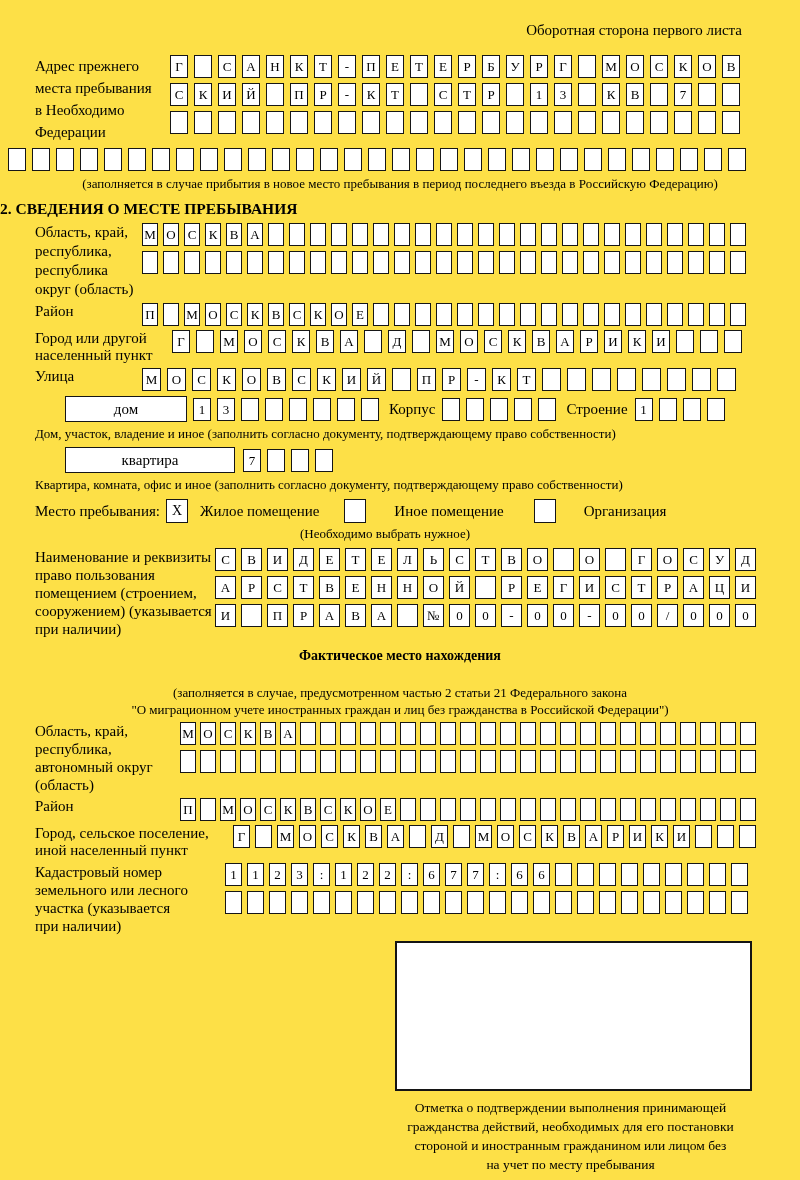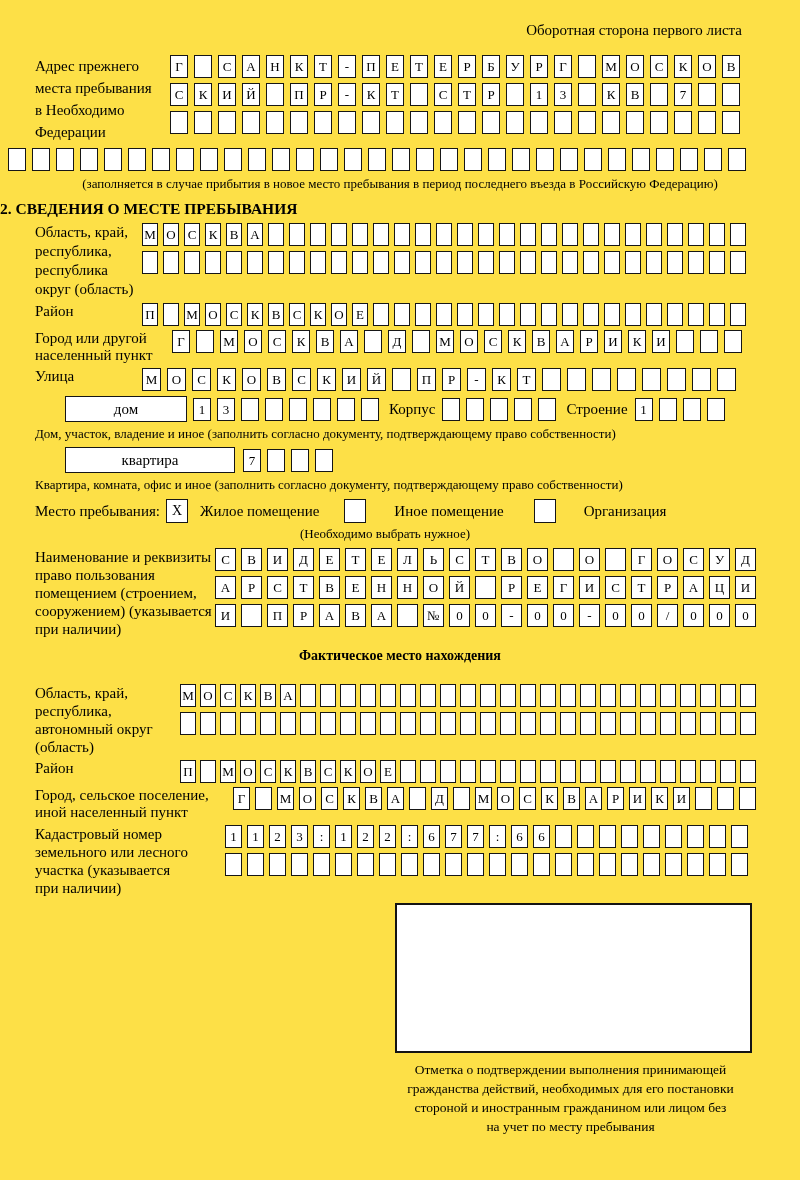--- a/index.html
+++ b/index.html
@@ -488,20 +488,24 @@
           <div class="cell">0</div>
           <div class="cell">/</div>
           <div class="cell">0</div>
           <div class="cell">0</div>
           <div class="cell">0</div>
         </div>
     </div>
   </div>
 
   <div class="fact-title">Фактическое место нахождения</div>
+  <div class="fact-notes">
+      <div>(заполняется в случае, предусмотренном частью 2 статьи 21 Федерального закона</div>
+      <div>"О миграционном учете иностранных граждан и лиц без гражданства в Российской Федерации")</div>
+    </div>
 
   <div class="field mt4">
     <div class="flabel w145 lh18">
         <div>Область, край,</div>
         <div>республика,</div>
         <div>автономный округ</div>
         <div>(область)</div>
       </div>
     <div class="rows-stack">
       <div class="box-row row20">

